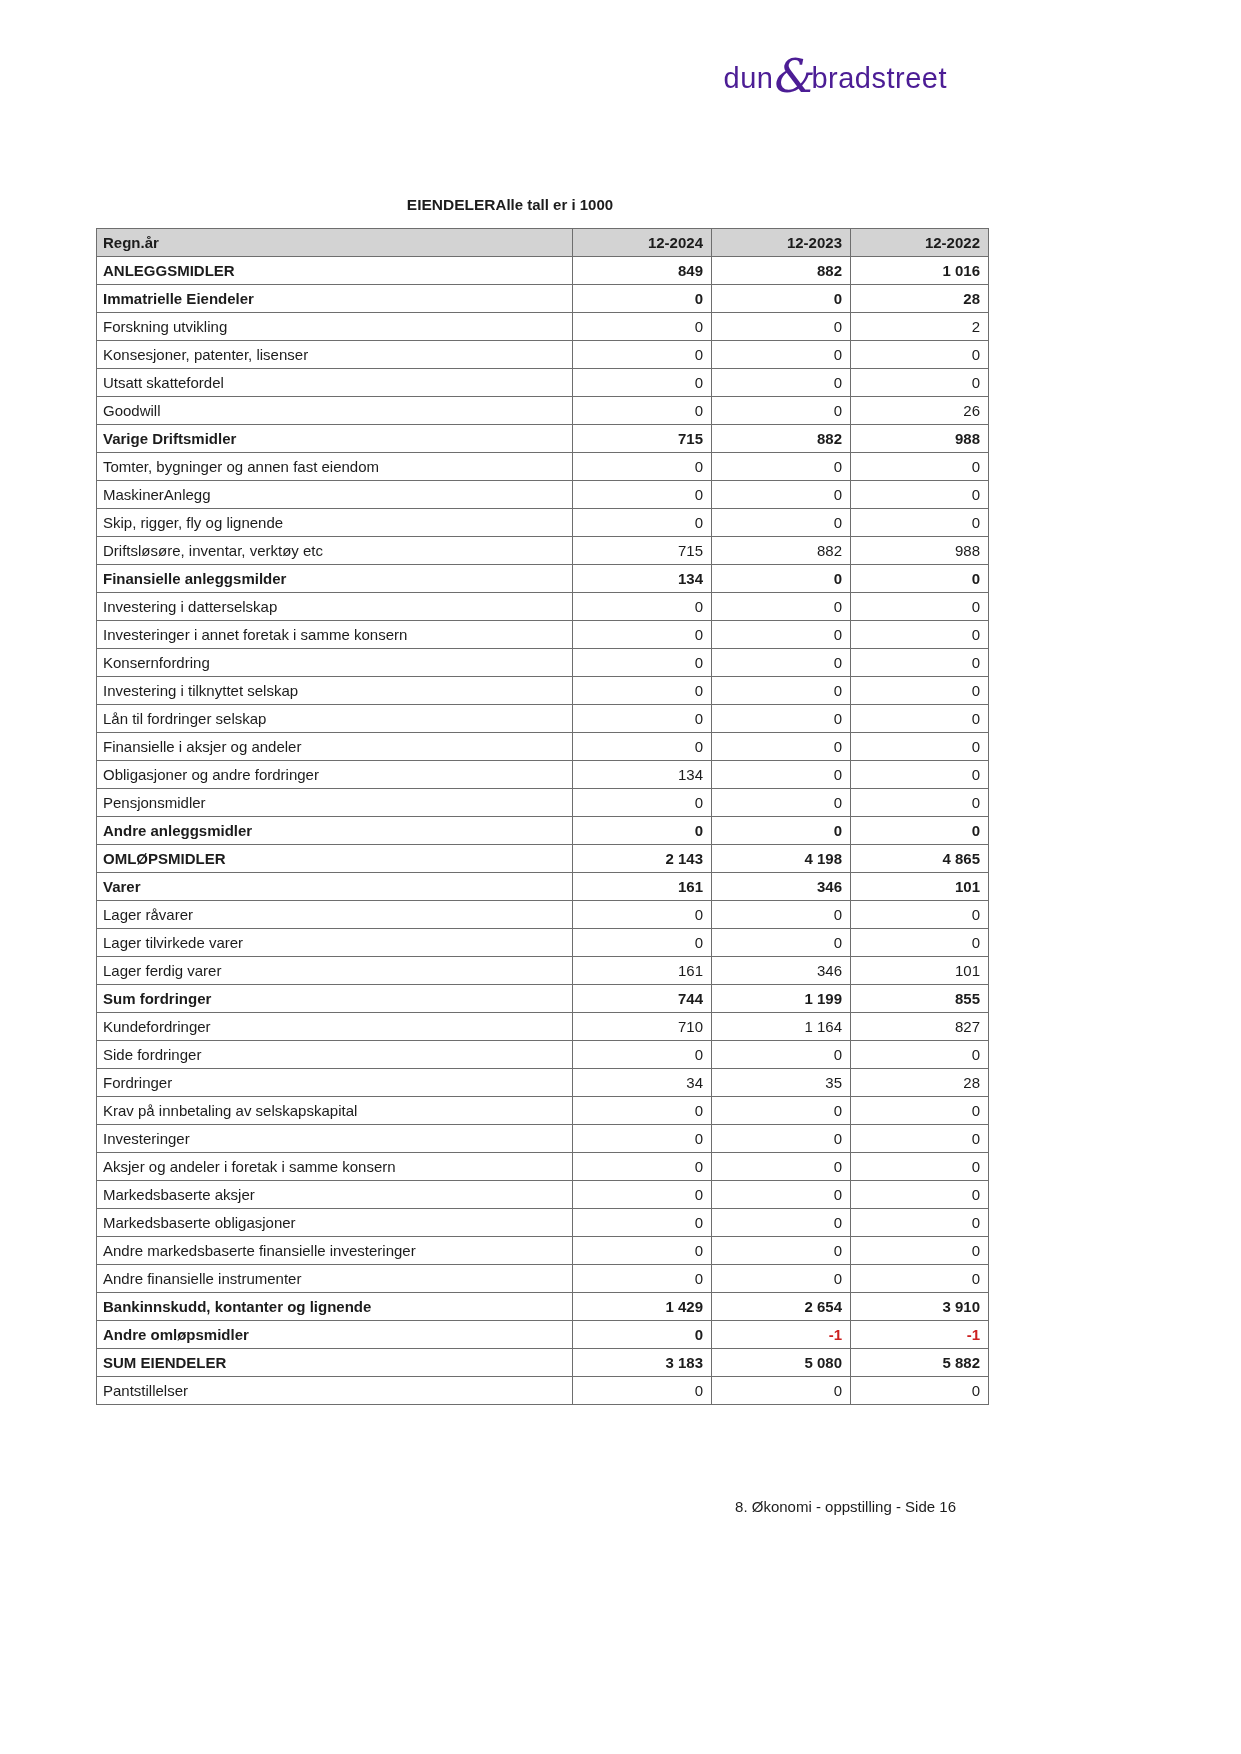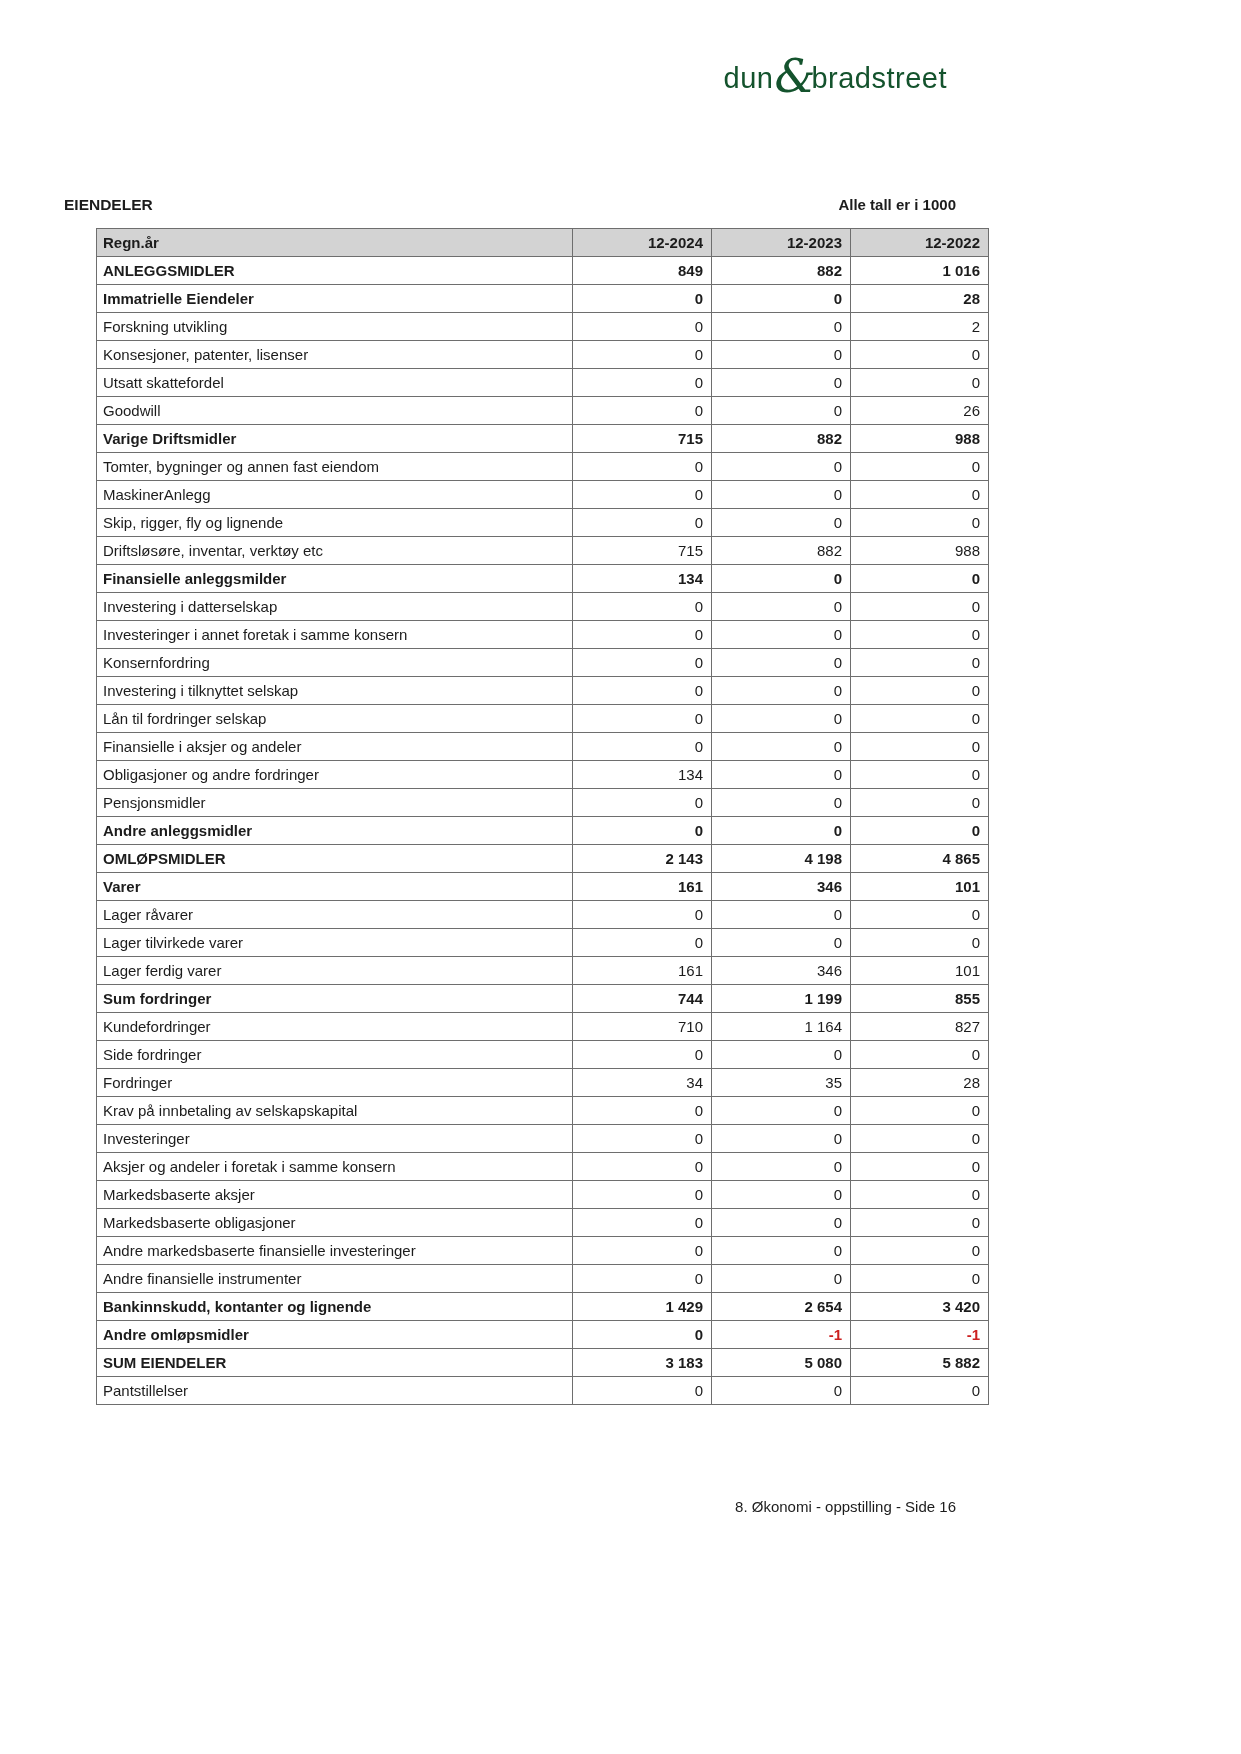--- a/index.html
+++ b/index.html
@@ -13,21 +13,21 @@
     overflow: hidden;
   }
 
   
   .logo {
     position: absolute;
     top: 62px;
     right: 294px;
     display: flex;
     align-items: baseline;
-    color: #14532d;
+    color: #4c1d95;
     white-space: nowrap;
   }
   .logo .word {
     font-size: 29px;
     letter-spacing: 0.5px;
     font-weight: normal;
   }
   .logo .amp {
     font-family: "DejaVu Serif", serif;
     font-style: italic;
@@ -38,21 +38,21 @@
     margin: 0 -4px 0 1px;
   }
 
   
   .title-row {
     position: absolute;
     top: 196px;
     left: 64px;
     width: 892px;
     display: flex;
-    justify-content: space-between;
+    justify-content: center;
     align-items: baseline;
   }
   .page-title { font-size: 15.5px; font-weight: bold; }
   .units-note { font-size: 15px; font-weight: bold; }
 
   
   table.balance {
     position: absolute;
     top: 228px;
     left: 64px;
@@ -338,21 +338,21 @@
       <tr>
         <td class="label">Andre finansielle instrumenter</td>
         <td class="num">0</td>
         <td class="num">0</td>
         <td class="num">0</td>
       </tr>
       <tr>
         <td class="label bold">Bankinnskudd, kontanter og lignende</td>
         <td class="num bold">1 429</td>
         <td class="num bold">2 654</td>
-        <td class="num bold">3 420</td>
+        <td class="num bold">3 910</td>
       </tr>
       <tr>
         <td class="label bold">Andre omløpsmidler</td>
         <td class="num bold">0</td>
         <td class="num bold neg">-1</td>
         <td class="num bold neg">-1</td>
       </tr>
       <tr>
         <td class="label bold">SUM EIENDELER</td>
         <td class="num bold">3 183</td>

